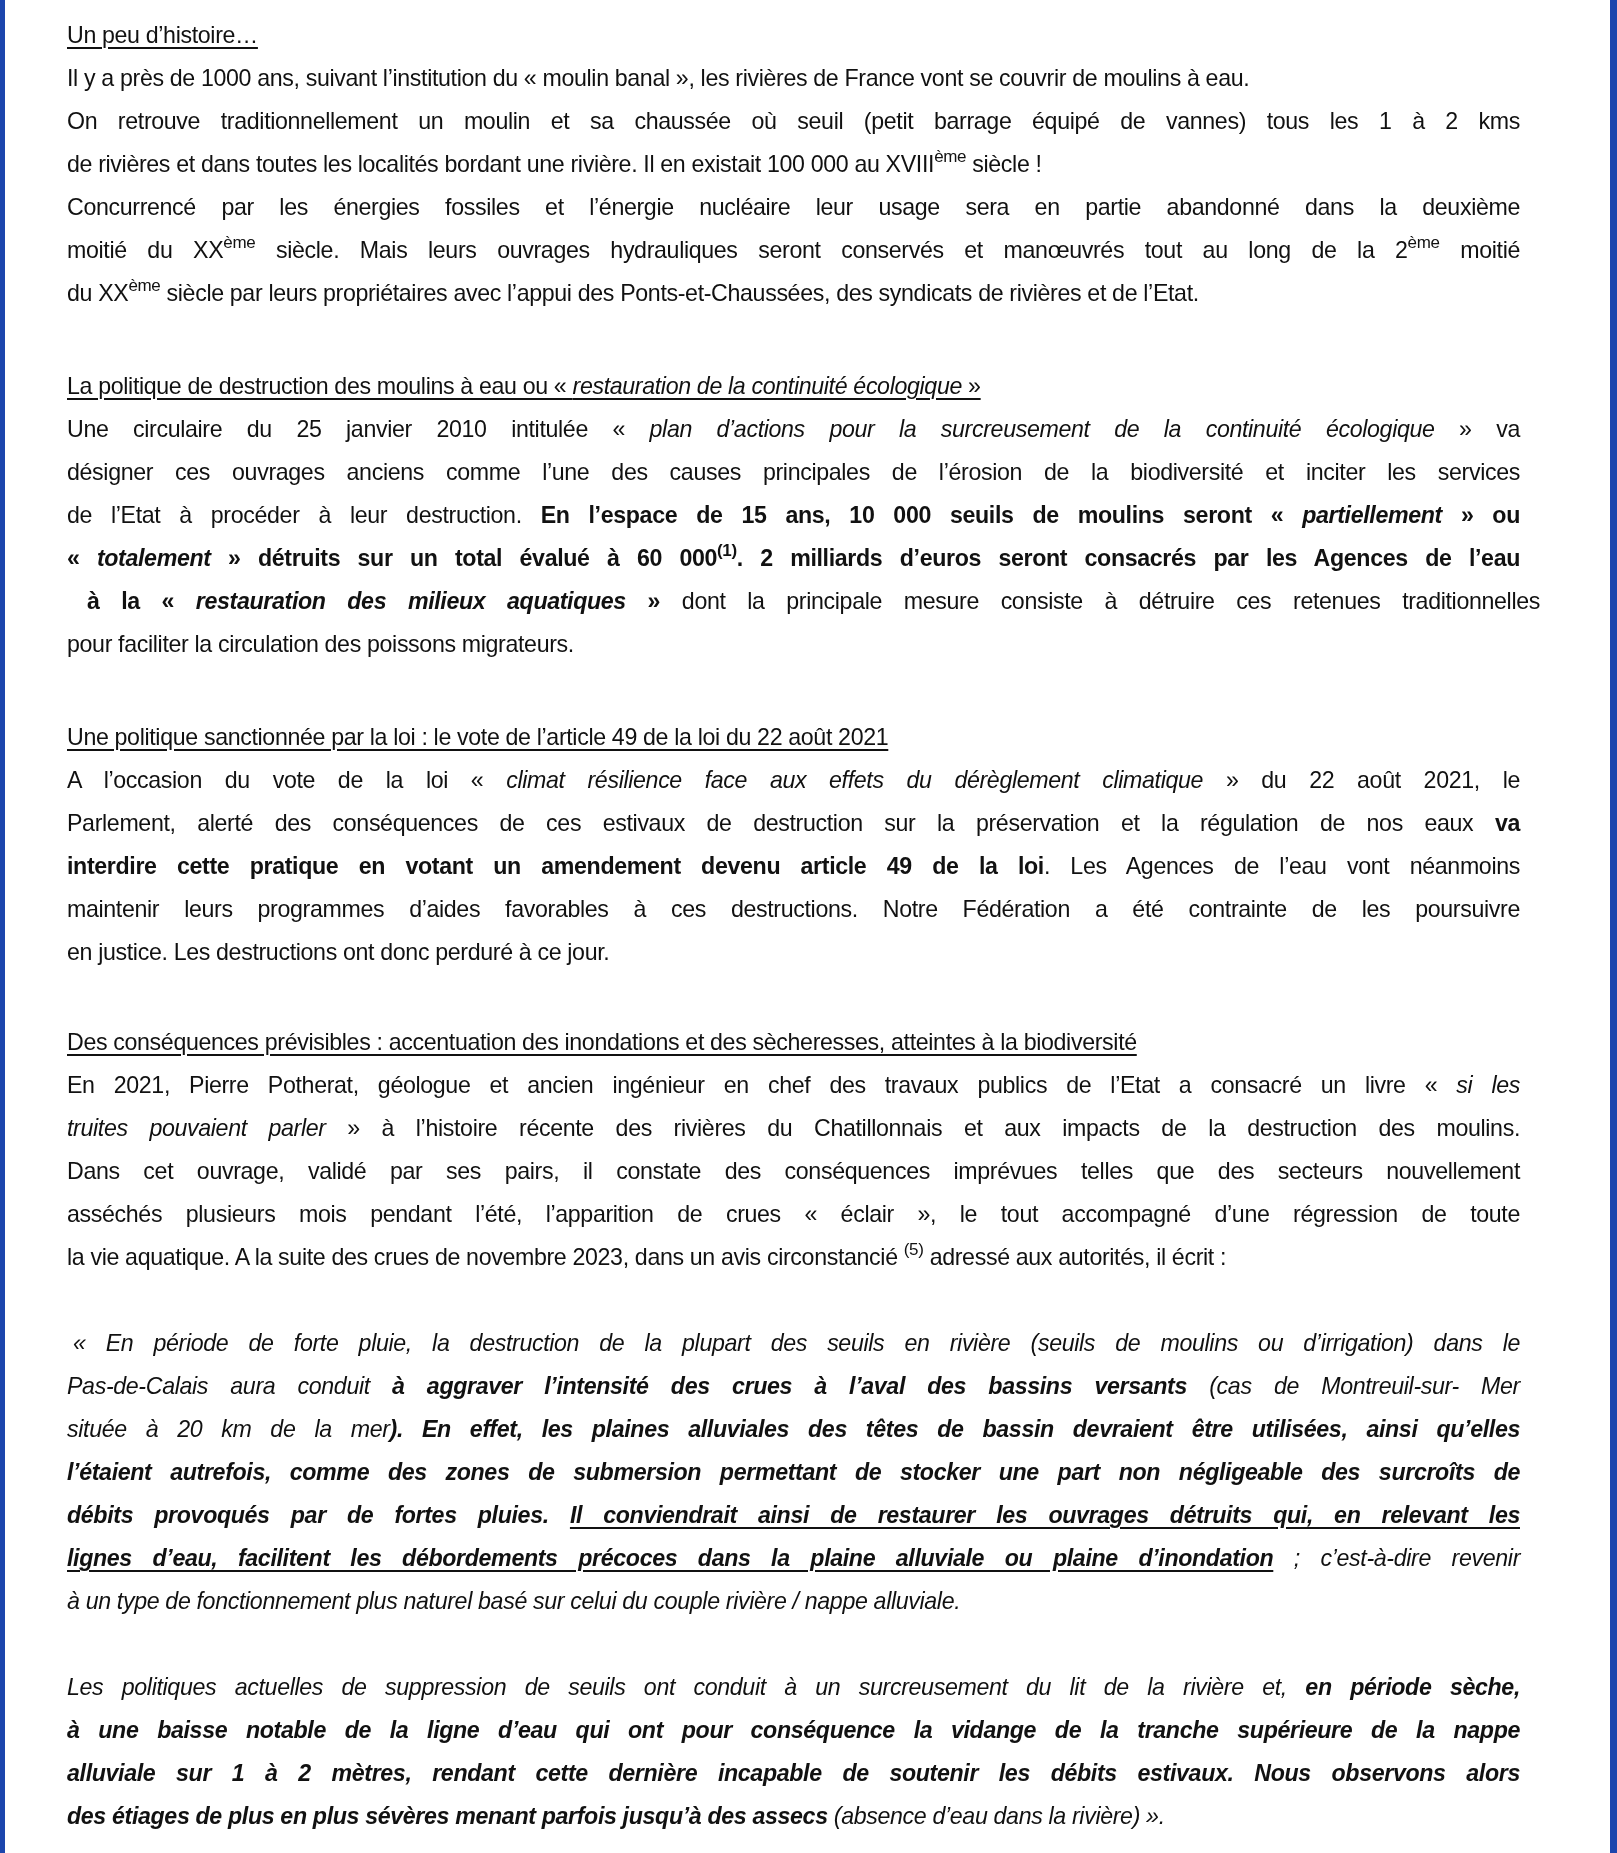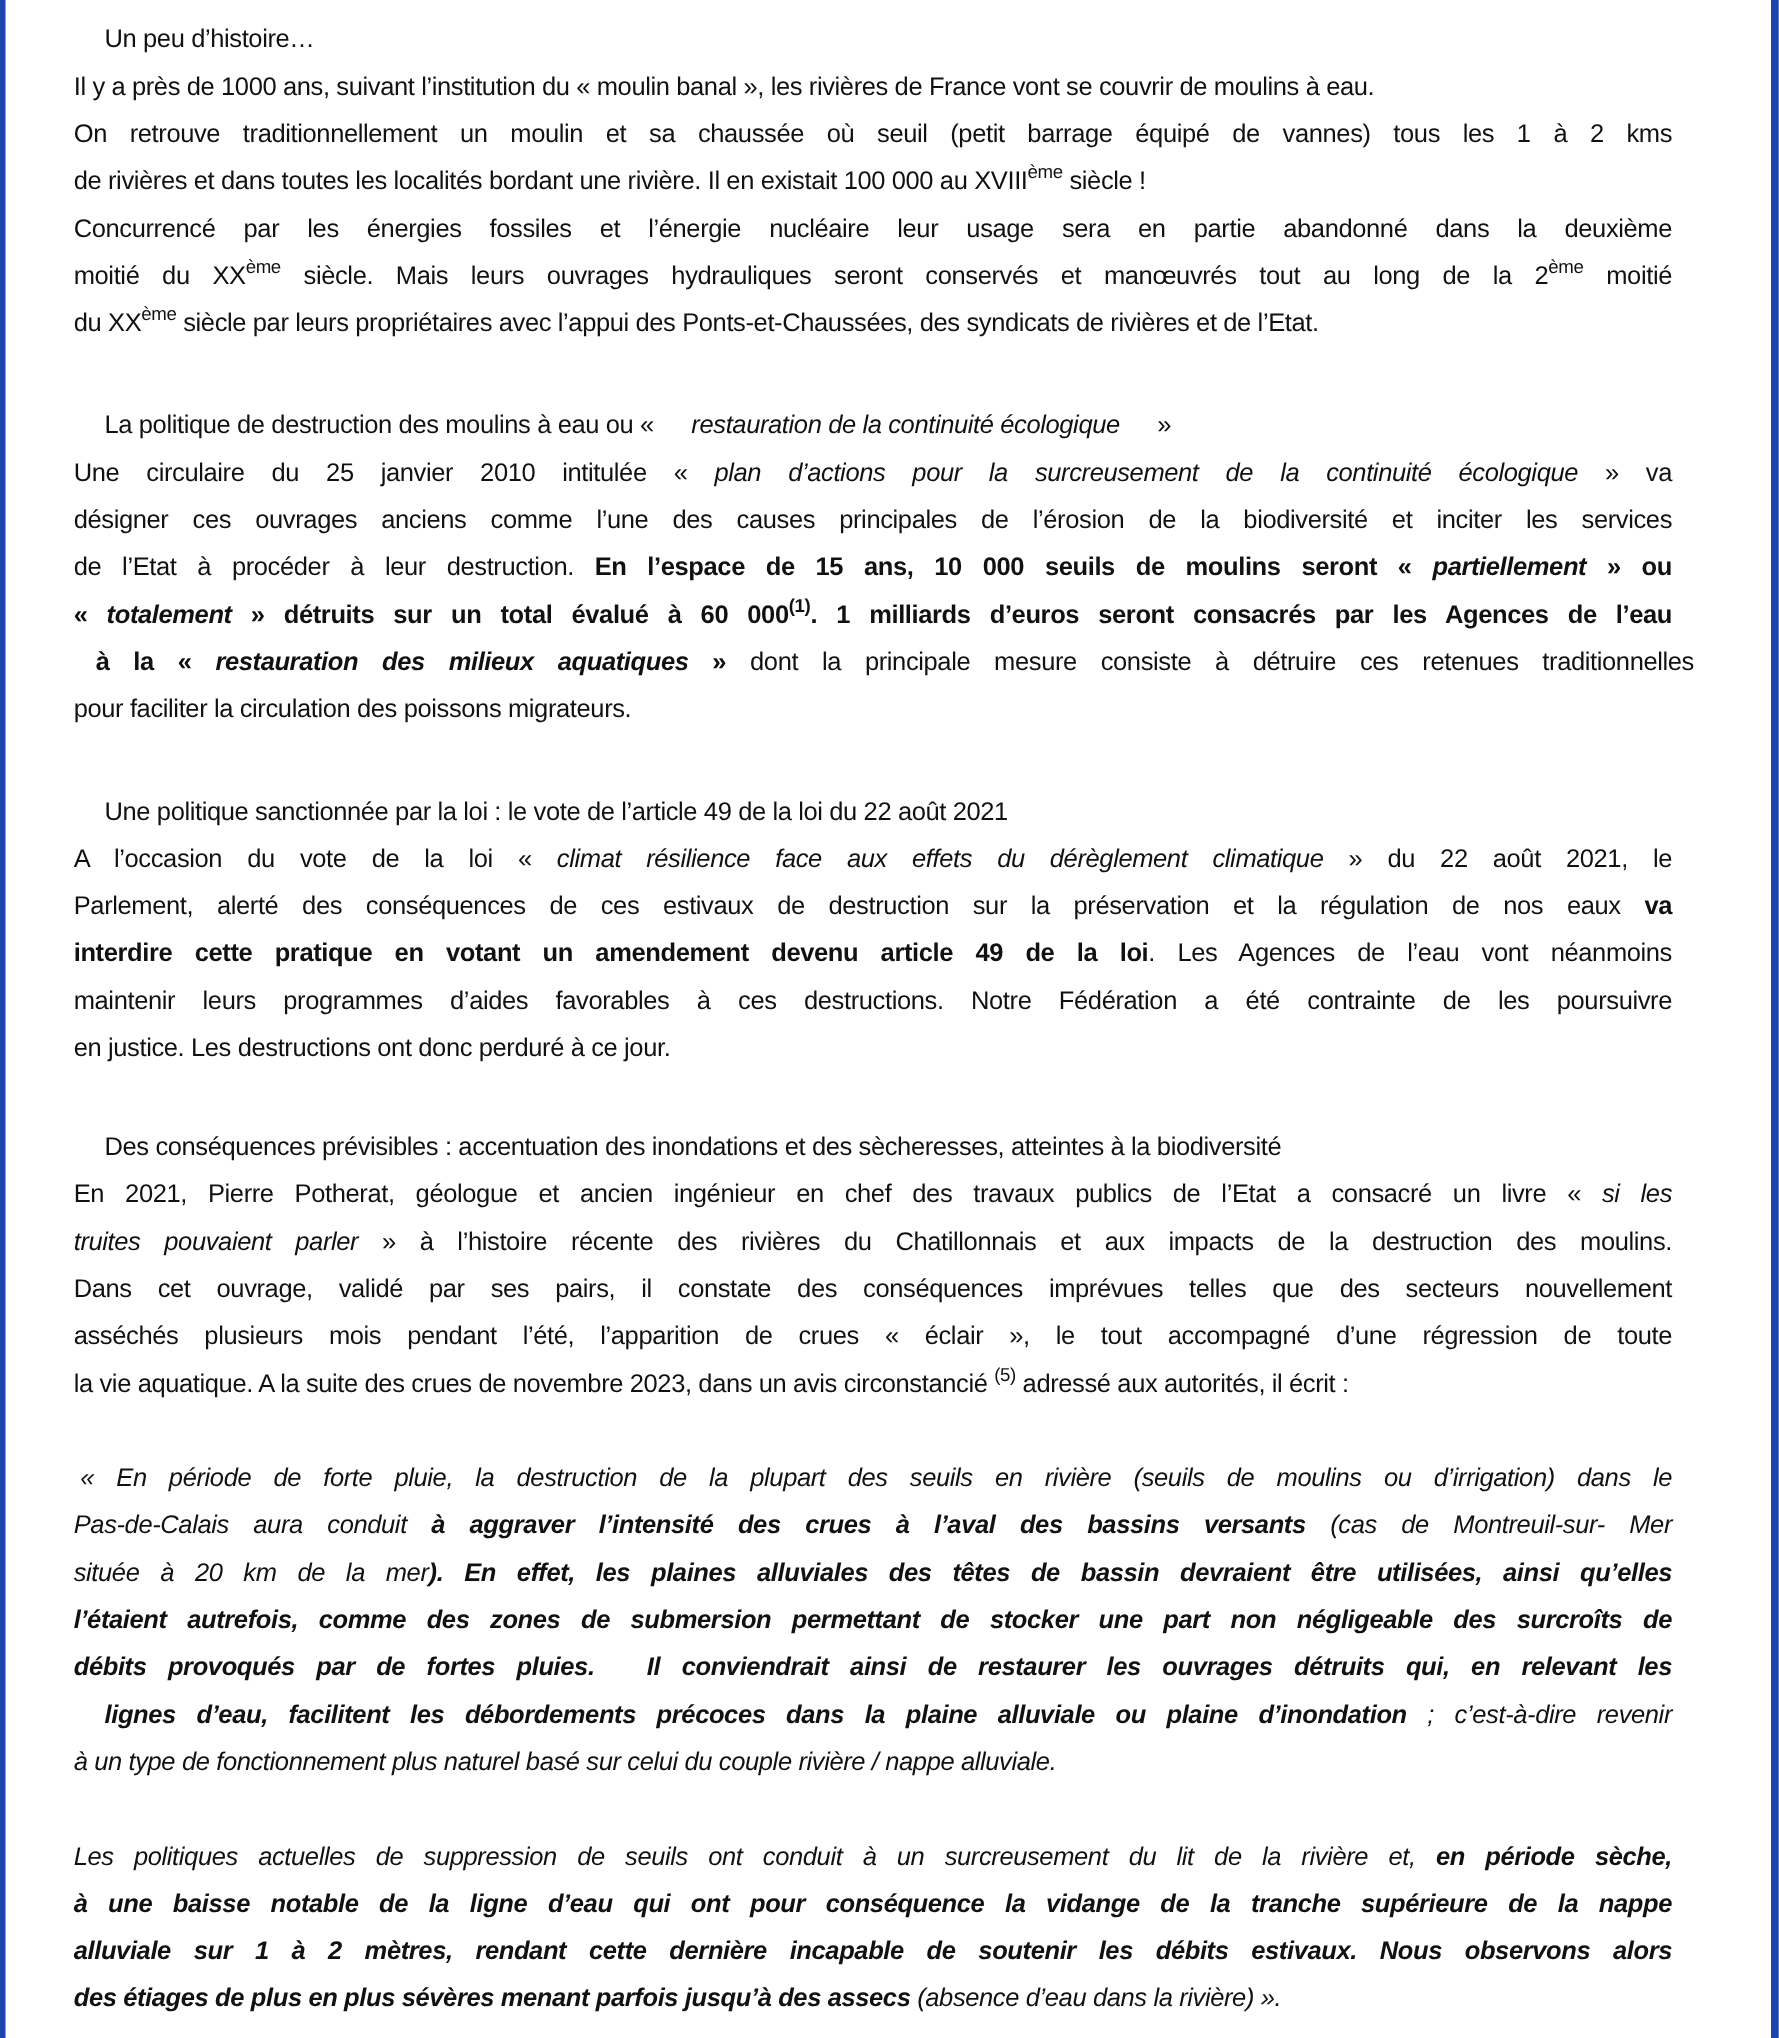--- a/index.html
+++ b/index.html
@@ -12,41 +12,41 @@
   .doc { position: absolute; left: 67px; top: 0; width: 1453px; }
   .line {
     position: absolute; left: 0; width: 1453px; height: 43px; line-height: 43px;
     font-size: 23.2px; white-space: nowrap; letter-spacing: -0.35px; word-spacing: 0px;
     text-align: justify; text-align-last: justify;
   }
   .line.last { text-align-last: left; }
   .line.indent { left: 6px; width: 1447px; }
   .seg.b { font-weight: bold; }
   .seg.i { font-style: italic; }
-  .seg.u { text-decoration-thickness: 2px; text-underline-offset: 4px; margin-left: 28px; }
+  .seg.u { text-decoration: underline; text-decoration-thickness: 2px; text-underline-offset: 4px; }
   sup { font-size: 17px; line-height: 0; vertical-align: 0; position: relative; top: -10px; }
 </style>
 </head>
 <body>
 
 <div class="border-left"></div>
 <div class="border-right"></div>
 <div class="doc" id="doc">
     <div class="line last" style="top: 14px;"><span class="seg u">Un peu d’histoire…</span></div>
     <div class="line last" style="top: 57px;"><span class="seg ">Il y a près de 1000 ans, suivant l’institution du « moulin banal », les rivières de France vont se couvrir de moulins à eau.</span></div>
     <div class="line" style="top: 100px;"><span class="seg ">On retrouve traditionnellement un moulin et sa chaussée où seuil (petit barrage équipé de vannes) tous les 1 à 2 kms</span></div>
     <div class="line last" style="top: 143px;"><span class="seg ">de rivières et dans toutes les localités bordant une rivière. Il en existait 100 000 au XVIII</span><sup class="seg ">ème</sup><span class="seg "> siècle !</span></div>
     <div class="line" style="top: 186px;"><span class="seg ">Concurrencé par les énergies fossiles et l’énergie nucléaire leur usage sera en partie abandonné dans la deuxième</span></div>
     <div class="line" style="top: 229px;"><span class="seg ">moitié du XX</span><sup class="seg ">ème</sup><span class="seg "> siècle. Mais leurs ouvrages hydrauliques seront conservés et manœuvrés tout au long de la 2</span><sup class="seg ">ème</sup><span class="seg "> moitié</span></div>
     <div class="line last" style="top: 272px;"><span class="seg ">du XX</span><sup class="seg ">ème</sup><span class="seg "> siècle par leurs propriétaires avec l’appui des Ponts-et-Chaussées, des syndicats de rivières et de l’Etat.</span></div>
     <div class="line last" style="top: 365px;"><span class="seg u">La politique de destruction des moulins à eau ou « </span><span class="seg u i">restauration de la continuité écologique</span><span class="seg u"> »</span></div>
     <div class="line" style="top: 408px;"><span class="seg ">Une circulaire du 25 janvier 2010 intitulée « </span><span class="seg i">plan d’actions pour la surcreusement de la continuité écologique</span><span class="seg "> » va</span></div>
     <div class="line" style="top: 451px;"><span class="seg ">désigner ces ouvrages anciens comme l’une des causes principales de l’érosion de la biodiversité et inciter les services</span></div>
     <div class="line" style="top: 494px;"><span class="seg ">de l’Etat à procéder à leur destruction. </span><span class="seg b">En l’espace de 15 ans, 10 000 seuils de moulins seront « </span><span class="seg b i">partiellement</span><span class="seg b"> » ou</span></div>
-    <div class="line" style="top: 537px;"><span class="seg b">« </span><span class="seg b i">totalement</span><span class="seg b"> » détruits sur un total évalué à 60 000</span><sup class="seg b" style="font-weight: bold;">(1)</sup><span class="seg b">. 1 milliards d’euros seront consacrés par les Agences de l’eau</span></div>
+    <div class="line" style="top: 537px;"><span class="seg b">« </span><span class="seg b i">totalement</span><span class="seg b"> » détruits sur un total évalué à 60 000</span><sup class="seg b" style="font-weight: bold;">(1)</sup><span class="seg b">. 2 milliards d’euros seront consacrés par les Agences de l’eau</span></div>
     <div class="line" style="top: 580px; margin-left: 20px;"><span class="seg b">à la « </span><span class="seg b i">restauration des milieux aquatiques</span><span class="seg b"> »</span><span class="seg "> dont la principale mesure consiste à détruire ces retenues traditionnelles</span></div>
     <div class="line last" style="top: 623px;"><span class="seg ">pour faciliter la circulation des poissons migrateurs.</span></div>
     <div class="line last" style="top: 716px;"><span class="seg u">Une politique sanctionnée par la loi : le vote de l’article 49 de la loi du 22 août 2021</span></div>
     <div class="line" style="top: 759px;"><span class="seg ">A l’occasion du vote de la loi « </span><span class="seg i">climat résilience face aux effets du dérèglement climatique</span><span class="seg "> » du 22 août 2021, le</span></div>
     <div class="line" style="top: 802px;"><span class="seg ">Parlement, alerté des conséquences de ces estivaux de destruction sur la préservation et la régulation de nos eaux </span><span class="seg b">va</span></div>
     <div class="line" style="top: 845px;"><span class="seg b">interdire cette pratique en votant un amendement devenu article 49 de la loi</span><span class="seg ">. Les Agences de l’eau vont néanmoins</span></div>
     <div class="line" style="top: 888px;"><span class="seg ">maintenir leurs programmes d’aides favorables à ces destructions. Notre Fédération a été contrainte de les poursuivre</span></div>
     <div class="line last" style="top: 931px;"><span class="seg ">en justice. Les destructions ont donc perduré à ce jour.</span></div>
     <div class="line last" style="top: 1021px;"><span class="seg u">Des conséquences prévisibles : accentuation des inondations et des sècheresses, atteintes à la biodiversité</span></div>
     <div class="line" style="top: 1064px;"><span class="seg ">En 2021, Pierre Potherat, géologue et ancien ingénieur en chef des travaux publics de l’Etat a consacré un livre « </span><span class="seg i">si les</span></div>

